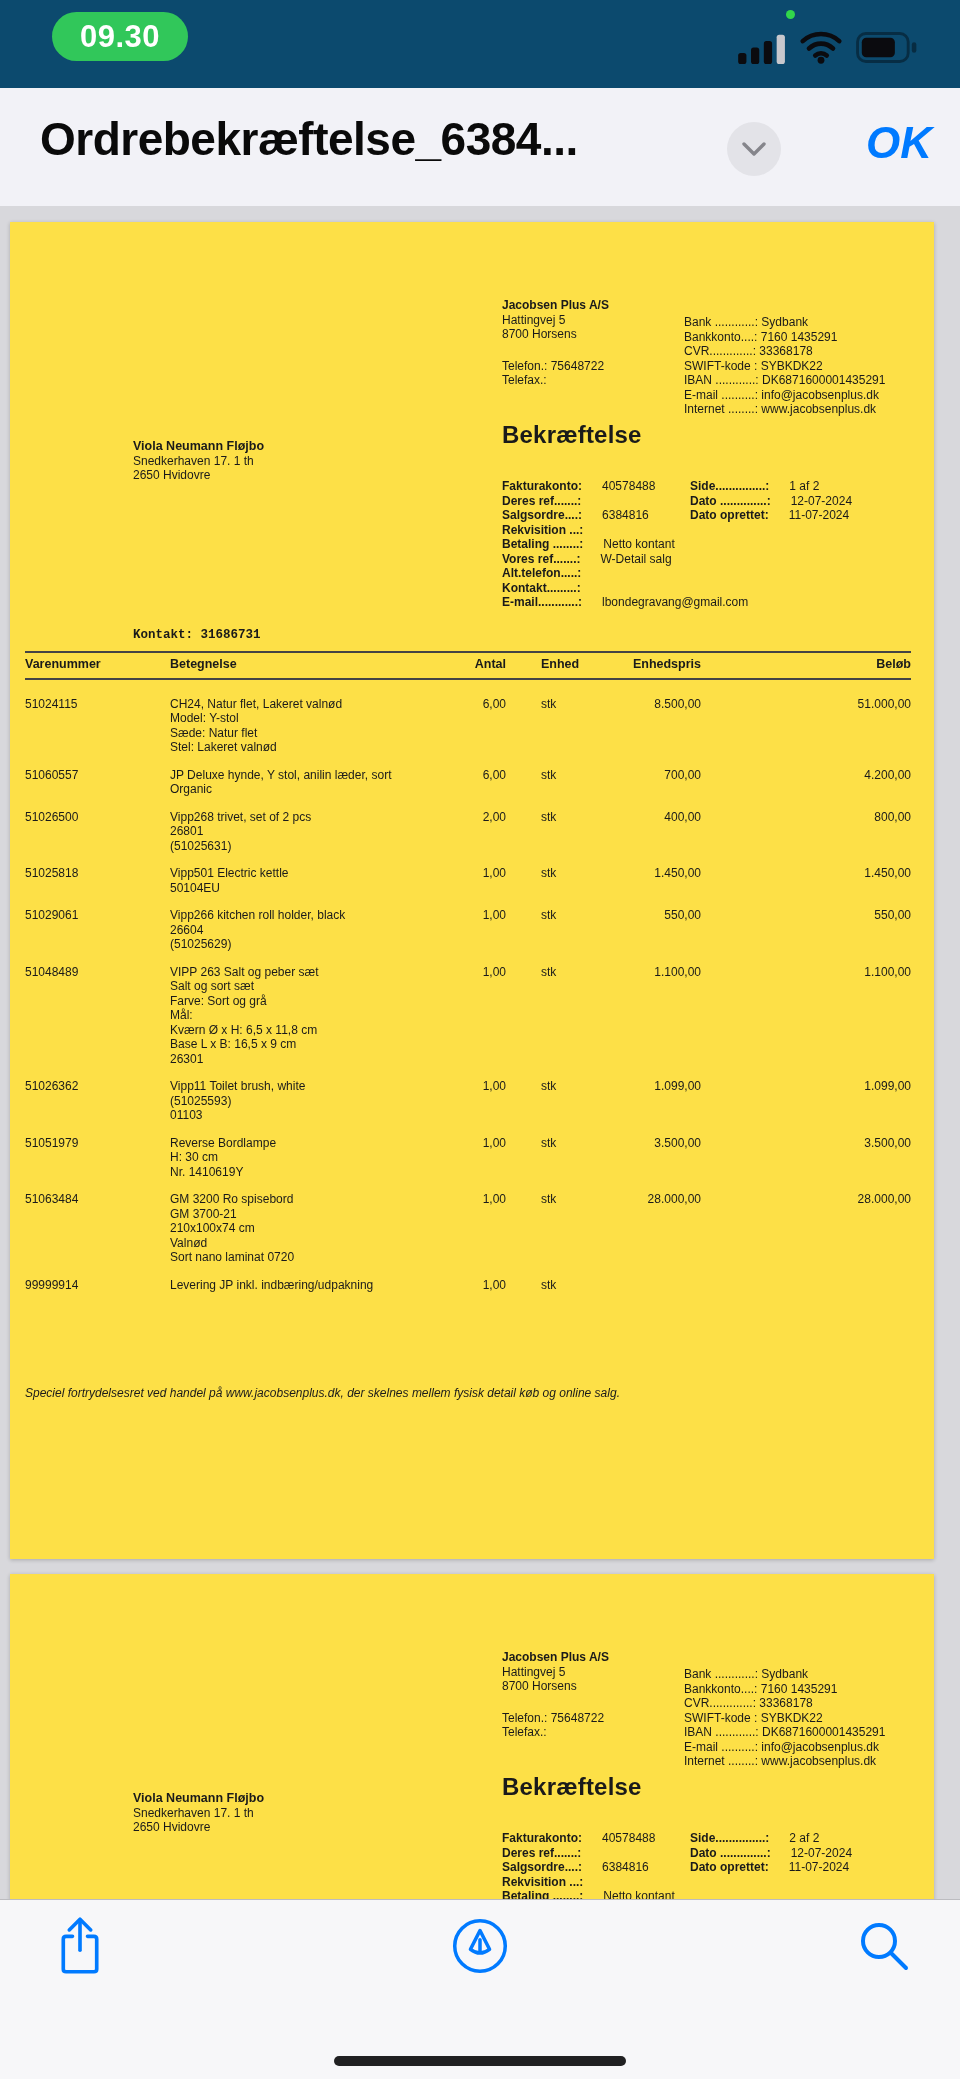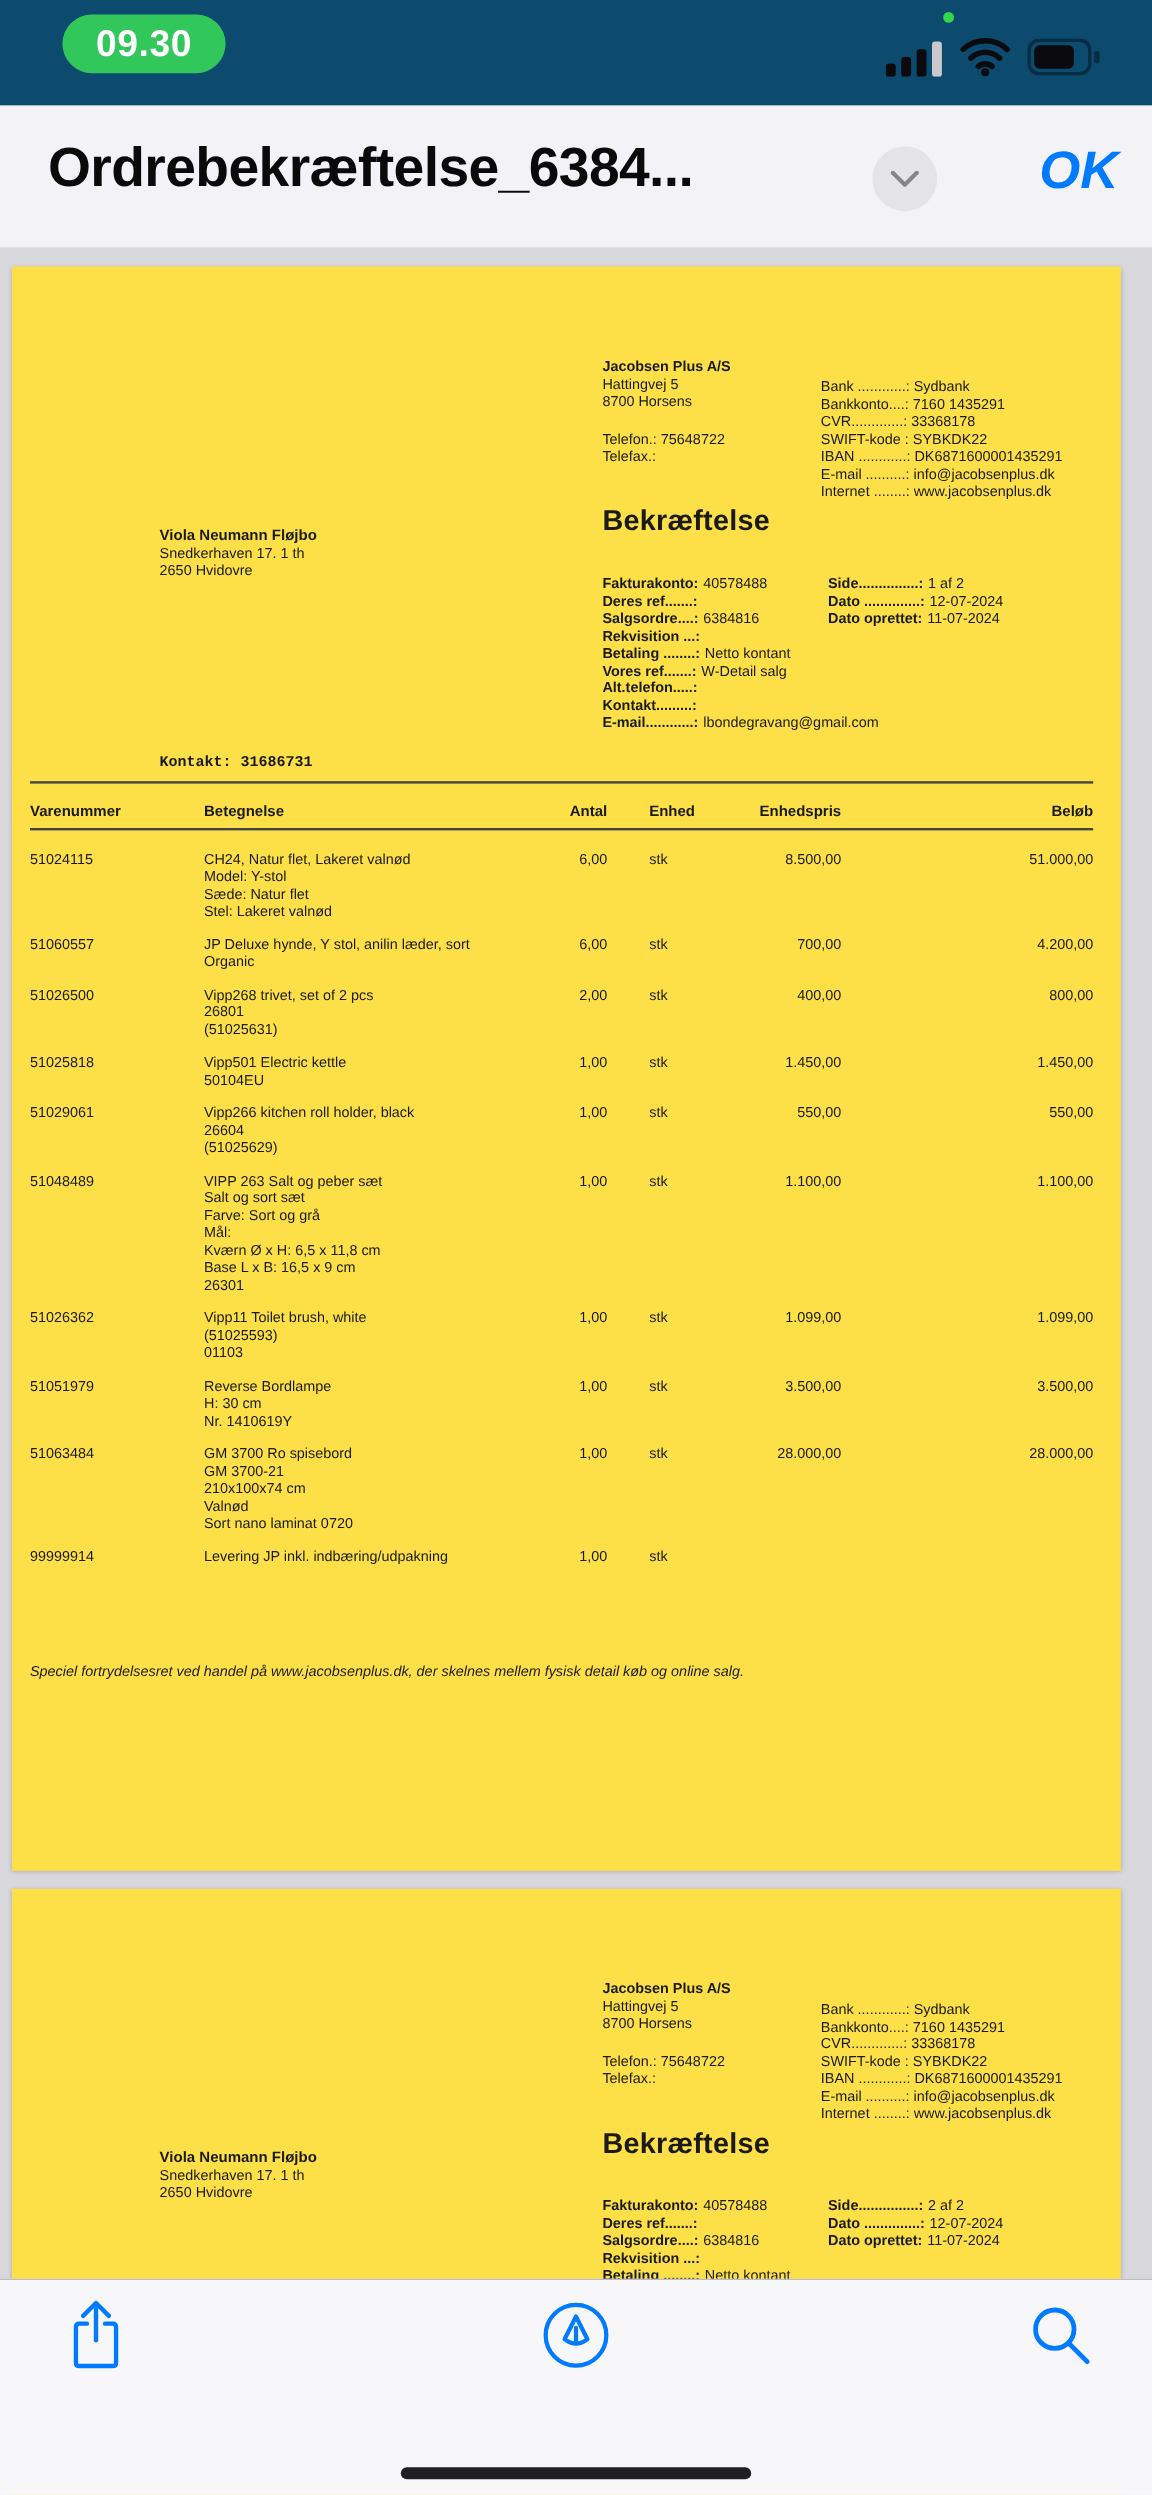--- a/index.html
+++ b/index.html
@@ -30,29 +30,29 @@
   .page-2{top:1368px;height:620px;}
 
   .company-block{position:absolute;left:492px;top:76px;}
   .company-block .phone-lines{margin-top:17px;}
   .bank-block{position:absolute;left:674px;top:93px;}
   .customer-block{position:absolute;left:123px;top:217px;}
   .customer-block .b{font-size:12.5px;}
   .doc-title{position:absolute;left:492px;top:206px;font-size:24px;font-weight:700;letter-spacing:.2px;}
   .info-left{position:absolute;left:492px;top:257px;}
   .info-right{position:absolute;left:680px;top:257px;}
-  .il .iv{margin-left:4px;}
+  .il .iv{margin-left:20px;}
   .contact-line{position:absolute;left:123px;top:406px;font-size:12.5px;font-weight:700;font-family:Liberation Mono, monospace;}
 
   .items-table{position:absolute;left:15px;top:429px;width:886px;}
   .trow{display:grid;grid-template-columns:145px 256px 80px 90px 105px 210px;}
   .c{min-height:1px;}
   .c.num{text-align:right;}
   .c.enh{padding-left:35px;}
-  .thead{font-weight:700;font-size:12.5px;border-top:2px solid #444;border-bottom:2px solid #444;padding:16px 0 6px;}
+  .thead{font-weight:700;font-size:12.5px;border-top:2px solid #444;border-bottom:2px solid #444;padding:4px 0 6px;}
   .tbody{padding-top:17px;}
   .tbody .trow{margin-bottom:13px;}
   .footer-note{position:absolute;left:15px;top:1164px;font-style:italic;}
 
   
   .toolbar{position:absolute;left:0;top:1899px;width:100%;height:180px;background:#f7f7f9;border-top:1px solid #bcbcc0;z-index:10;}
   .tool-btn{position:absolute;top:16px;width:60px;height:60px;display:flex;align-items:center;justify-content:center;cursor:pointer;}
   .tool-share{left:50px;}
   .tool-markup{left:450px;}
   .tool-search{left:854px;}
@@ -307,21 +307,21 @@
             </div>
             <div class="c num">1,00</div>
             <div class="c enh">stk</div>
             <div class="c num">3.500,00</div>
             <div class="c num">3.500,00</div>
           </div>
 
           <div class="trow">
             <div class="c">51063484</div>
             <div class="c">
-              <div>GM 3700 Ro spisebord</div>
+              <div>GM 3200 Ro spisebord</div>
               <div>GM 3700-21</div>
               <div>210x100x74 cm</div>
               <div>Valnød</div>
               <div>Sort nano laminat 0720</div>
             </div>
             <div class="c num">1,00</div>
             <div class="c enh">stk</div>
             <div class="c num">28.000,00</div>
             <div class="c num">28.000,00</div>
           </div>

